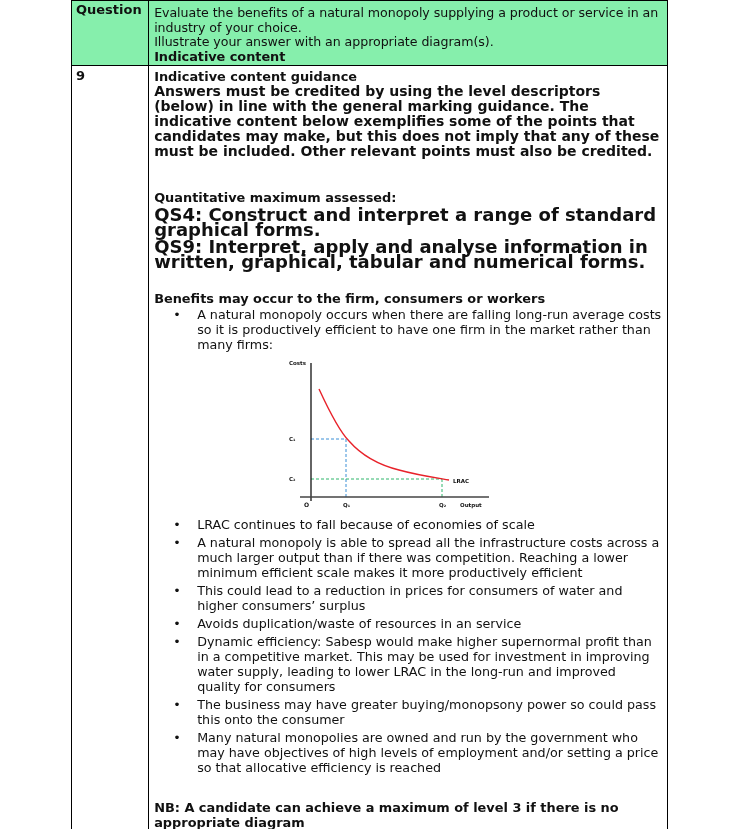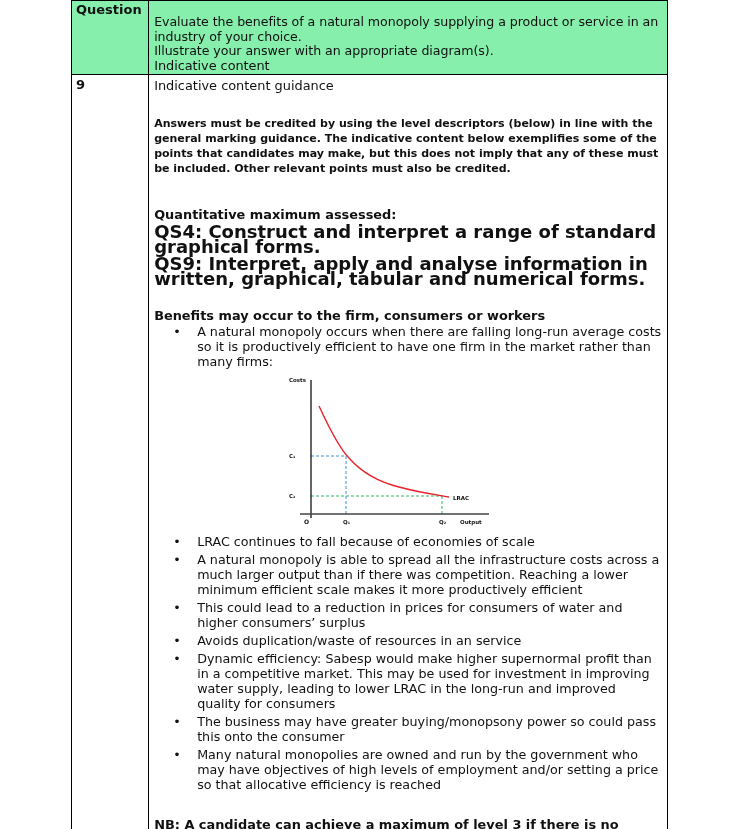--- a/index.html
+++ b/index.html
@@ -36,33 +36,33 @@
       font-weight: bold;
       font-size: 13px;
       line-height: 15px;
       padding: 1px 4px;
     }
     .q-text {
       font-size: 12.6px;
       line-height: 14.6px;
       letter-spacing: -0.05px;
     }
-    .bold { font-weight: normal; }
+    .bold { font-weight: bold; }
     .num-cell {
       font-weight: bold;
       font-size: 13px;
       line-height: 15px;
       padding: 2px 4px;
     }
     .blk {
       font-size: 12.6px;
       line-height: 15px;
     }
-    .guid-title { font-weight: normal; font-size: 12.9px; line-height: 15px; margin-top: 1px; }
-    .guid-text { font-weight: bold; font-size: 11px; line-height: 15px; margin-top: 23px; }
+    .guid-title { font-weight: bold; font-size: 12.9px; line-height: 15px; margin-top: 1px; }
+    .guid-text { font-weight: bold; font-size: 14px; line-height: 15px; }
     .spacer-l { height: 31px; }
     .qs-head { font-weight: bold; font-size: 12.9px; line-height: 15px; margin-bottom: 2px;}
     .qs-line { font-weight: bold; font-size: 18px; line-height: 15px; margin-bottom: 2px;}
     .benefits-head { font-weight: bold; font-size: 12.9px; line-height: 15px; margin-top: 22px; }
     ul.bullets {
       list-style: none;
       margin: 0;
       padding: 0;
     }
     ul.bullets li {
@@ -97,21 +97,21 @@
   <colgroup>
     <col class="col-num">
     <col class="col-content">
   </colgroup>
   <tbody>
       <tr class="head-row">
     <td>
       <div class="q-label">Question</div>
     </td>
     <td>
-      <div class="cell-pad q-text" style="padding-top:14px;">
+      <div class="cell-pad q-text" style="padding-top:5px;">
         <div>Evaluate the benefits of a natural monopoly supplying a product or service in an industry of your choice.</div>
         <div>Illustrate your answer with an appropriate diagram(s).</div>
         <div class="bold" style="font-size:12.9px;">Indicative content</div>
       </div>
     </td>
   </tr>
   <tr>
     <td>
       <div class="num-cell">9</div>
     </td>

